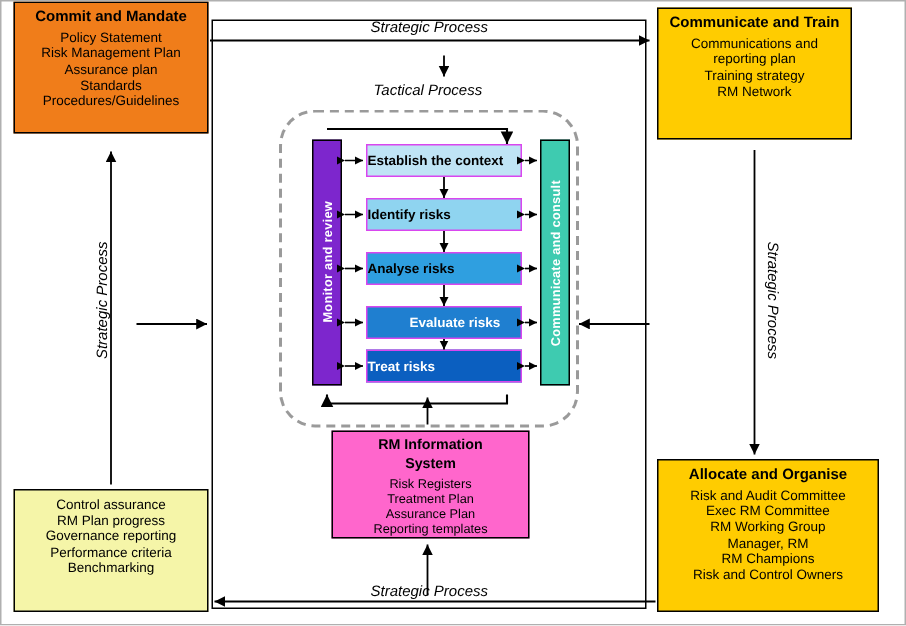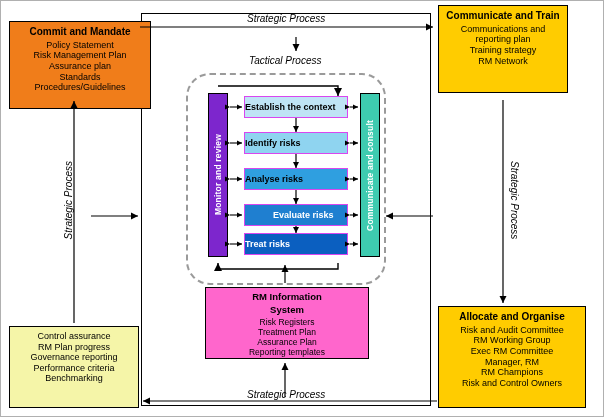--- a/index.html
+++ b/index.html
@@ -35,21 +35,21 @@
   .corner {
     font-size: 9px;
     color: #000;
     padding: 4px 3px;
   }
   .corner .title {
     font-size: 10px;
     margin-bottom: 2px;
   }
   #box-commit {
-    left: 8px; top: 20px; width: 142px; height: 88px;
+    left: 8px; top: 0; width: 130px; height: 88px;
     background: #f07d1a;
   }
   #box-communicate {
     left: 437px; top: 4px; width: 130px; height: 88px;
     background: #ffcc00;
   }
   #box-measure {
     left: 8px; top: 325px; width: 130px; height: 82px;
     background: #f5f5a8;
   }
@@ -116,21 +116,21 @@
     width: 104px;
     height: 22px;
   }
   #step-1 { top: 95px;  background: #bfe4f5; }
   #step-2 { top: 131px; background: #8fd4f0; }
   #step-3 { top: 167px; background: #2f9fe0; color:#000; }
   #step-4 { top: 203px; background: #1f7fd0; color:#ffffff;padding-left:28px; }
   #step-5 { top: 232px; background: #0b5fc0; color:#ffffff; }
   
   #box-rm {
-    left: 204px; top: 286px; width: 164px; height: 72px;
+    left: 220px; top: 286px; width: 132px; height: 72px;
     background: #ff66cc;
     font-size: 8.5px;
     padding: 3px 2px;
   }
   #box-rm .title {
     font-size: 9.5px;
   }
   
   #arrows {
     position: absolute;
@@ -187,22 +187,22 @@
     <span class="line">Control assurance</span>
     <span class="line">RM Plan progress</span>
     <span class="line">Governance reporting</span>
     <span class="line">Performance criteria</span>
     <span class="line">Benchmarking</span>
   </div>
 
   <div class="box corner" id="box-allocate">
     <span class="title">Allocate and Organise</span>
     <span class="line">Risk and Audit Committee</span>
+    <span class="line">Exec RM Committee</span>
     <span class="line">RM Working Group</span>
-    <span class="line">Exec RM Committee</span>
     <span class="line">Manager, RM</span>
     <span class="line">RM Champions</span>
     <span class="line">Risk and Control Owners</span>
   </div>
 
   <div class="vbar" id="bar-monitor">
     <span>Monitor and review</span>
   </div>
 
   <div class="vbar" id="bar-communicate">

